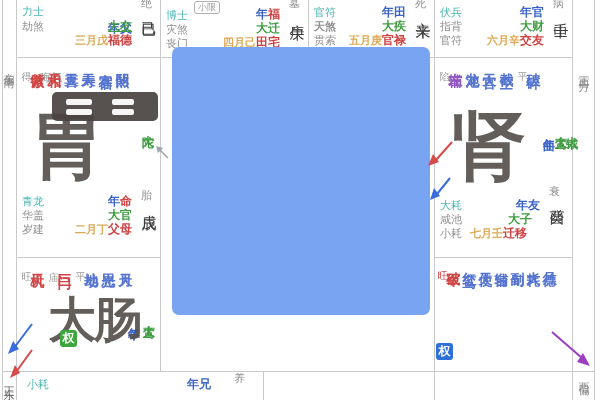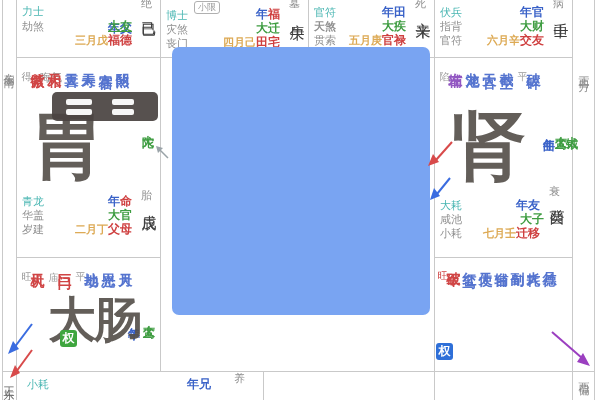--- a/index.html
+++ b/index.html
@@ -172,22 +172,22 @@
           <span class="bright">平</span>
         </div>
     </div>
     <div class="vside cb" style="left:109px;top:71px;">年曲</div>
     <div class="vside cgreen" style="left:121px;top:69px;">大鸾</div>
     <div class="vside cgreen" style="left:132px;top:69px;">大钺</div>
     <span class="g g1" style="left:6px;top:143px;">大耗</span>
     <span class="g" style="left:6px;top:157px;">咸池</span>
     <span class="g" style="left:6px;top:171px;">小耗</span>
     <span class="yr" style="right:32px;top:142px;">年友</span>
-    <span class="dc" style="right:28px;top:156px;">大子</span>
-    <span class="mp" style="right:32px;top:170px;"><span class="mo">七月壬</span><span class="pa">迁移</span></span>
+    <span class="dc" style="right:40px;top:156px;">大子</span>
+    <span class="mp" style="right:45px;top:170px;"><span class="mo">七月壬</span><span class="pa">迁移</span></span>
     <span class="stage" style="right:12px;top:129px;">衰</span>
     <div class="stem" style="right:8px;top:141px;">癸酉</div>
   </div>
 
   <div class="cell" style="left:16px;top:257px;width:144px;height:114px;">
     <div class="stars" style="left:5px;top:5px;">
       <div class="starcol cred">
           <span>天机</span>
           <span class="bright">旺</span>
         </div>

